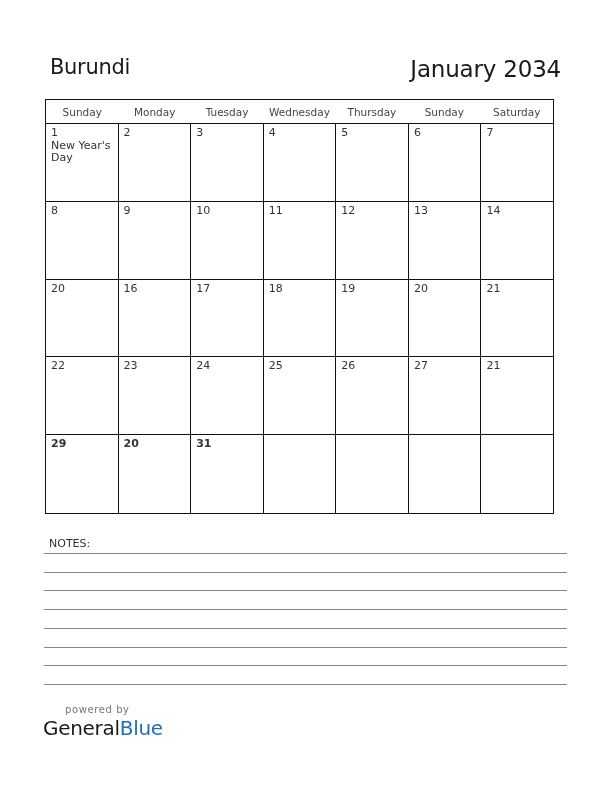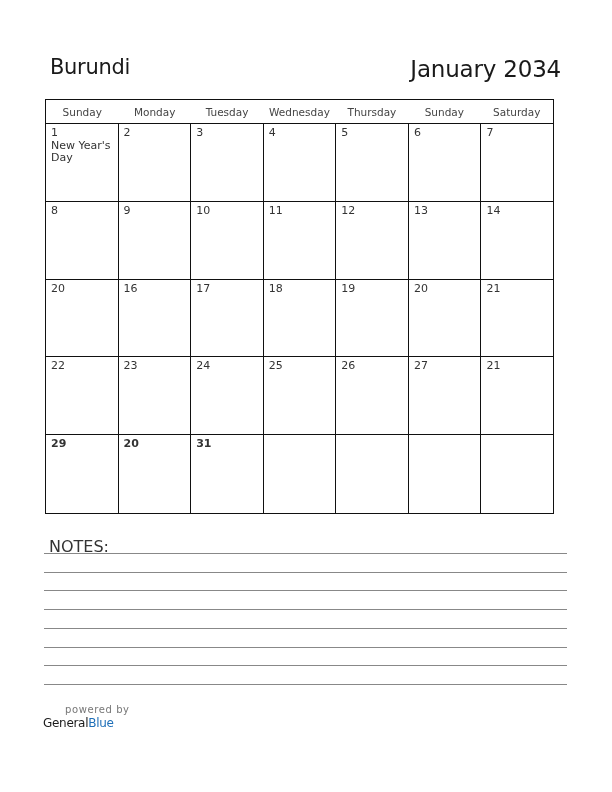--- a/index.html
+++ b/index.html
@@ -9,24 +9,24 @@
   .month { position: absolute; right: 51px; top: 56px; font-size: 23px; color: #1a1a1a; letter-spacing: -0.2px; }
   .cal { position: absolute; left: 45px; top: 99px; width: 509px; border: 1.3px solid #111; box-sizing: border-box; }
   .hdr { display: flex; height: 24px; border-bottom: 1.3px solid #111; box-sizing: border-box; }
   .hdr div { flex: 1; text-align: center; font-size: 10.5px; color: #444; line-height: 24px; }
   .row { display: flex; height: 77.8px; border-bottom: 1.3px solid #111; box-sizing: border-box; }
   .row:last-child { border-bottom: none; font-weight: bold; }
   .cell { flex: 1; border-right: 1.3px solid #111; box-sizing: border-box; padding: 2px 5px; position: relative; }
   .cell:last-child { border-right: none; }
   .num { font-size: 11px; color: #333; display: block; line-height: 13px; }
   .hol { font-size: 11px; color: #333; display: block; line-height: 12px; margin-top: 1px; }
-  .notes-label { position: absolute; left: 49px; top: 537px; font-size: 16px; color: #333; }
+  .notes-label { position: absolute; left: 49px; top: 537px; font-size: 11px; color: #333; }
   .line { position: absolute; left: 44px; width: 523px; height: 0; border-top: 1px solid #888; }
   .powered { position: absolute; left: 65px; top: 704px; font-size: 10px; color: #777; letter-spacing: 0.6px; }
-  .brand { position: absolute; left: 43px; top: 716px; font-size: 12px; color: #1a1a1a; letter-spacing: -0.3px; }
+  .brand { position: absolute; left: 43px; top: 716px; font-size: 20px; color: #1a1a1a; letter-spacing: -0.3px; }
   .brand .b2 { color: #1e6fb8; }
 </style>
 </head>
 <body>
 
 <div class="country">Burundi</div>
 <div class="month">January 2034</div>
 
 <div class="cal">
   <div class="hdr">

